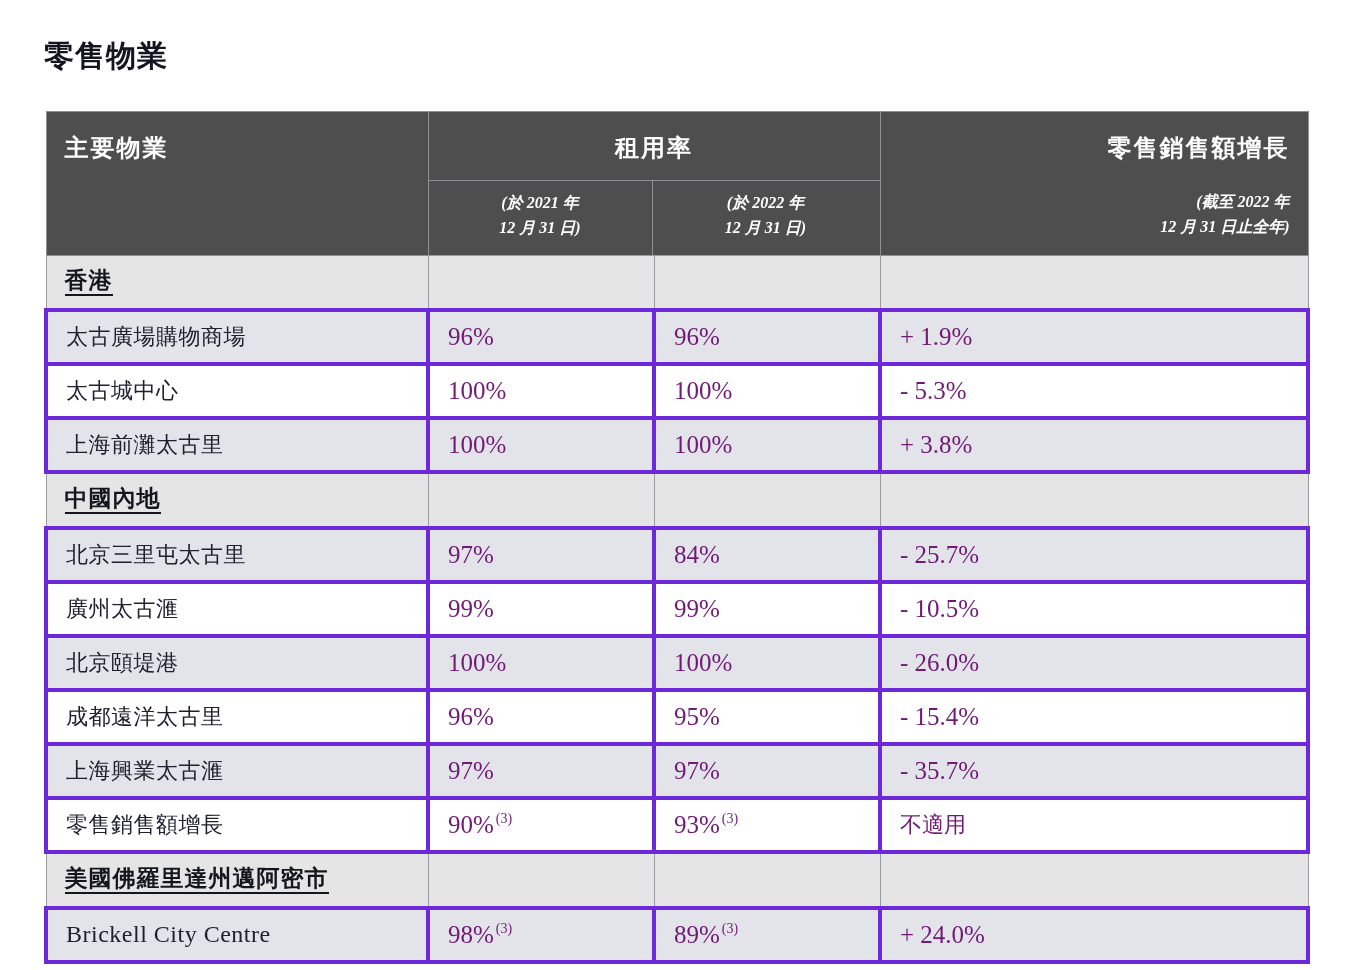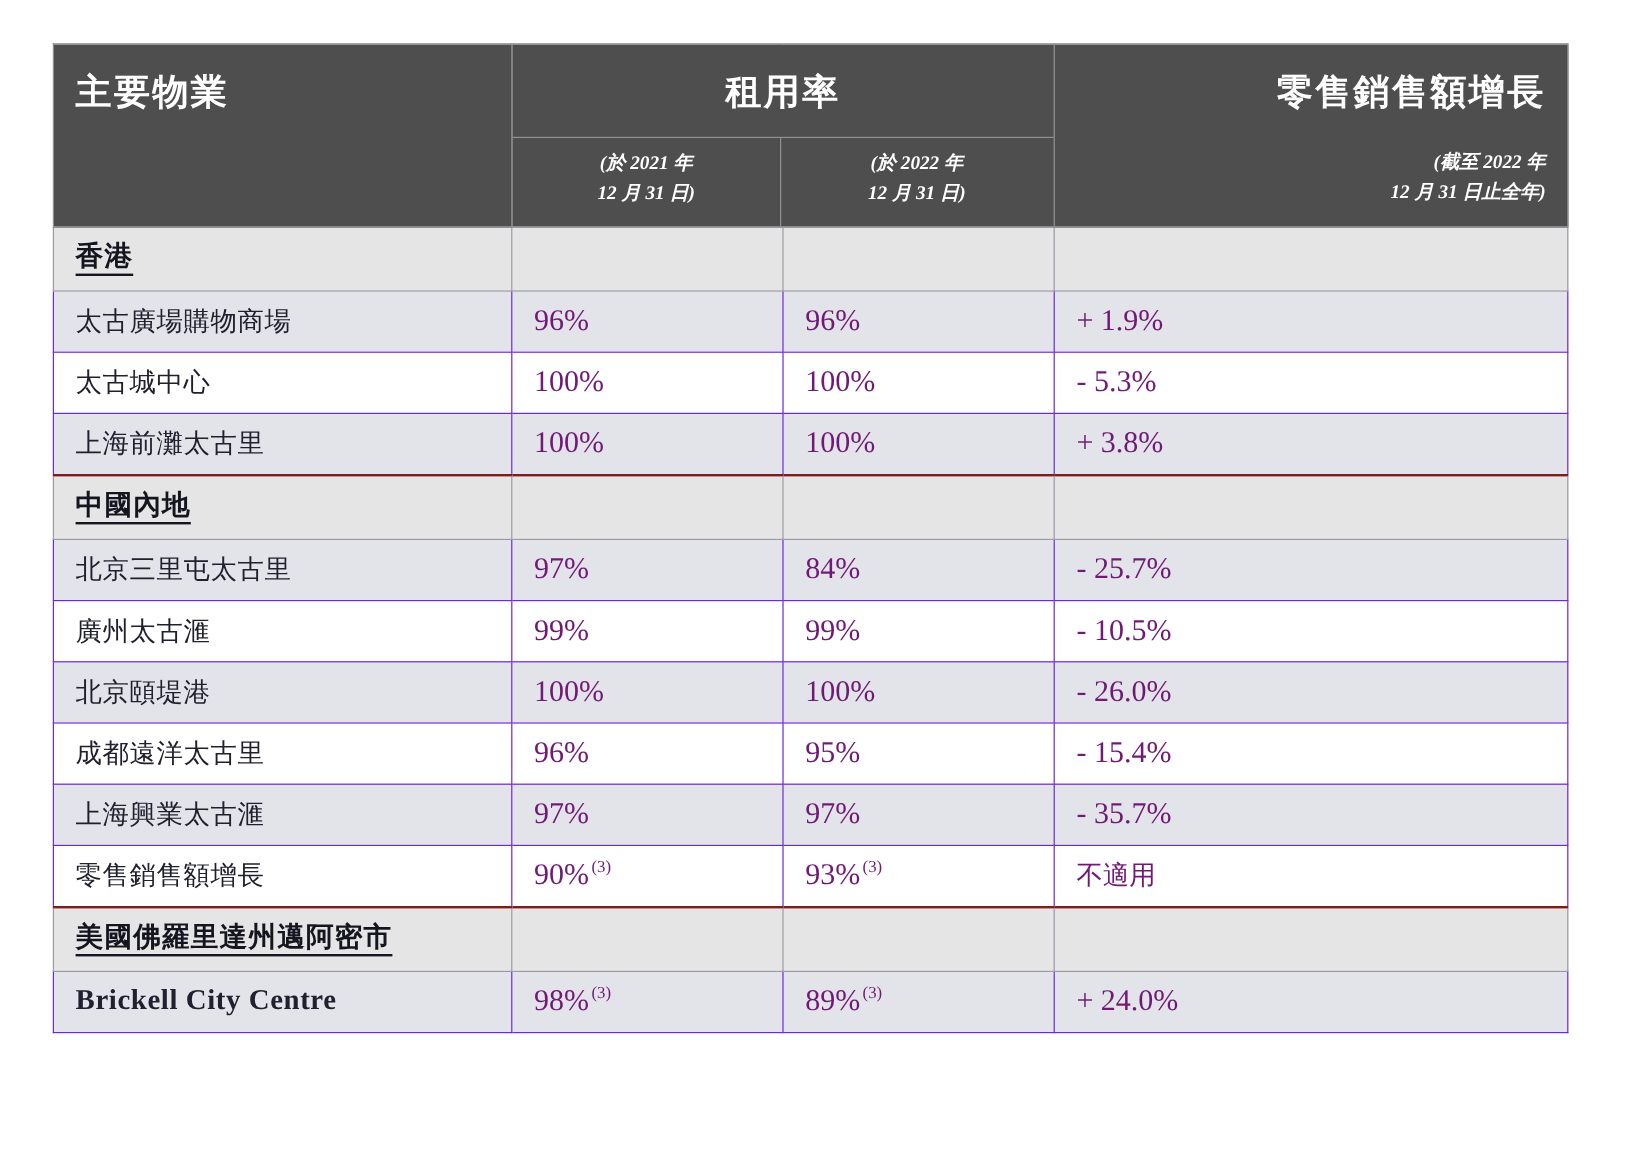--- a/index.html
+++ b/index.html
@@ -44,21 +44,21 @@
   .hdr-cell {
     background: #4e4e4e;
     color: #ffffff;
     border: 1px solid #8f8f96;
     vertical-align: top;
     padding: 0;
   }
   .hdr-main {
     font-family: "DejaVu Sans", sans-serif;
     font-weight: bold;
-    font-size: 30px;
+    font-size: 24px;
     letter-spacing: 2px;
     padding: 20px 18px 16px 18px;
     white-space: nowrap;
   }
   .hdr-main.left  { text-align: left; }
   .hdr-main.ctr   { text-align: center; }
   .hdr-main.right { text-align: right; }
   .hdr-sub {
     font-family: "Liberation Serif", serif;
     font-style: italic;
@@ -70,39 +70,38 @@
   }
   .hdr-sub.right { text-align: right; }
   .hdr-sub .l2 { display: block; }
   .hdr-occ-band {
     border-bottom: 1px solid #8f8f96;
     text-align: center;
   }
 
   
   td.cell {
-    border: 1px solid #6d28d9;
+    border: 4px solid #6d28d9;
     height: 50px;
     font-size: 23px;
     padding: 0 18px;
     background: #ffffff;
   }
   tr.shade td.cell { background: #e3e3ea; }
 
   td.name {
     text-align: left;
     font-family: "DejaVu Sans", sans-serif;
     font-size: 22px;
     color: #20202e;
     letter-spacing: 0.5px;
   }
   td.name.latin {
     font-family: "Liberation Serif", serif;
     font-size: 24px;
-    font-weight: bold;
   }
   td.num {
     text-align: left;
     font-family: "Liberation Serif", serif;
     font-size: 25px;
     color: #701a75;
   }
   td.num.cjk {
     font-family: "DejaVu Sans", sans-serif;
     font-size: 22px;
@@ -129,20 +128,21 @@
     padding: 0 18px;
     background: #e5e5e5;
   }
   td.thick-top { border-top: 2px solid #7f1d1d; }
 </style>
 </head>
 <body>
 
 <div class="page">
 
+  <h1 class="page-title">零售物業</h1>
 
   <table class="retail">
     <colgroup>
       <col class="c-name">
         <col class="c-2021">
         <col class="c-2022">
         <col class="c-growth">
     </colgroup>
     <thead>
       <tr>

